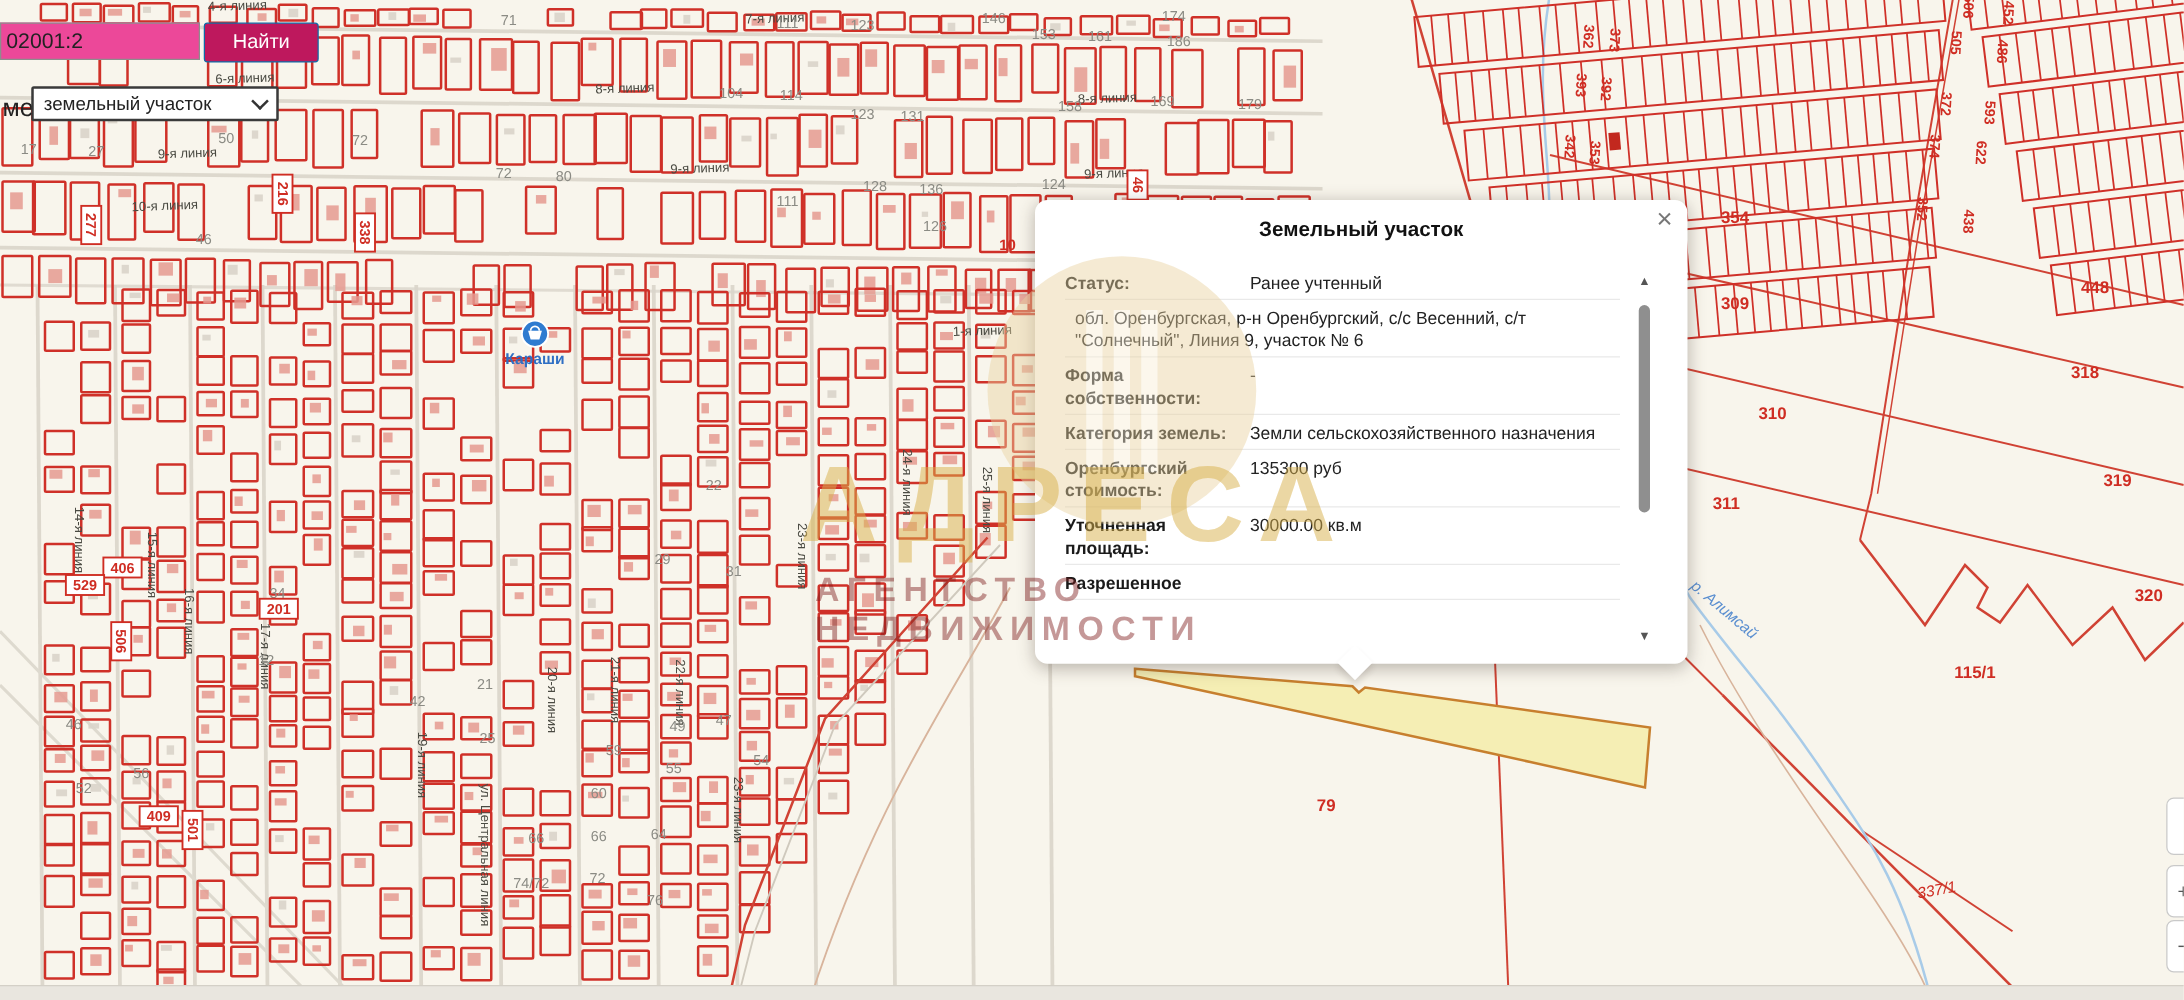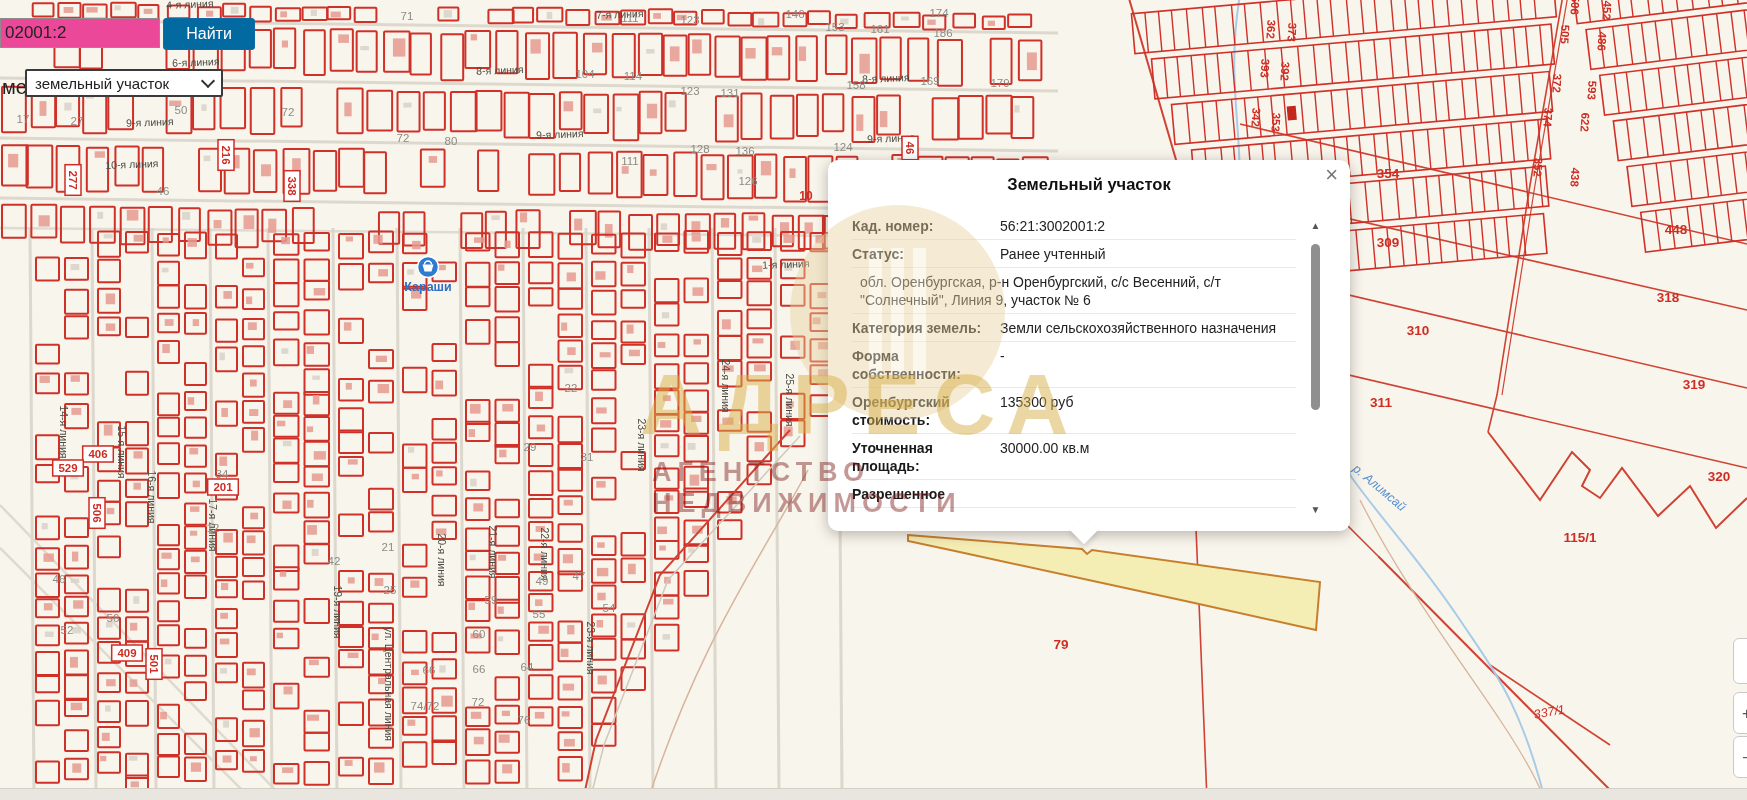--- a/index.html
+++ b/index.html
@@ -4,21 +4,21 @@
 <style>
   html,body{margin:0;padding:0;}
   body{width:1747px;height:800px;overflow:hidden;position:relative;
        font-family:"Liberation Sans","DejaVu Sans",sans-serif;background:#f8f5ec;}
   #map-svg{position:absolute;left:0;top:0;z-index:10;}
   
   .ctl{position:absolute;z-index:60;}
   #search-input{left:0;top:18px;width:150px;height:28px;border:1px solid #8d8d8d;
       font-size:17px;color:#222;padding:0 4px;background:#ec4899;border-radius:0;outline:none;
       font-family:"Liberation Sans","DejaVu Sans",sans-serif;}
-  #find-btn{left:163px;top:18px;width:92px;height:32px;background:#0369a1;color:#fff;
+  #find-btn{left:163px;top:18px;width:92px;height:32px;background:#be185d;color:#fff;
       border:1px solid #0f6ba6;border-radius:3px;font-size:16px;cursor:pointer;
       font-family:"Liberation Sans","DejaVu Sans",sans-serif;}
   #type-label{left:2px;top:76px;font-size:20px;color:#222;}
   #type-select{left:25px;top:69px;width:198px;height:28px;background:#fff;border:2px solid #3a3a3a;
       border-radius:2px;font-size:15px;color:#222;display:flex;align-items:center;
       padding:0 8px;cursor:pointer;box-sizing:border-box;justify-content:space-between;}
   .chev{width:8px;height:8px;border-right:2px solid #333;border-bottom:2px solid #333;
       transform:rotate(45deg);margin-top:-4px;}
   
   #popup{position:absolute;left:828px;top:160px;width:522px;height:371px;background:#fff;
@@ -1338,37 +1338,33 @@
   <span>земельный участок</span>
   <span class="chev"></span>
 </div>
 
 <div id="popup">
   <div class="tail"></div>
   <div id="popup-title">Земельный участок</div>
   <div id="popup-close">×</div>
   <div id="popup-rows">
     <div class="prow">
-        <div class="lab">Кад. номер:</div>
-        <div class="val">56:21:3002001:2</div>
-      </div>
-    <div class="prow">
         <div class="lab">Статус:</div>
         <div class="val">Ранее учтенный</div>
       </div>
     <div class="prow">
         <div class="val">обл. Оренбургская, р-н Оренбургский, с/с Весенний, с/т "Солнечный", Линия 9, участок № 6</div>
       </div>
     <div class="prow">
+        <div class="lab">Форма собственности:</div>
+        <div class="val">-</div>
+      </div>
+    <div class="prow">
         <div class="lab">Категория земель:</div>
         <div class="val">Земли сельскохозяйственного назначения</div>
-      </div>
-    <div class="prow">
-        <div class="lab">Форма собственности:</div>
-        <div class="val">-</div>
       </div>
     <div class="prow">
         <div class="lab">Оренбургский стоимость:</div>
         <div class="val">135300 руб</div>
       </div>
     <div class="prow">
         <div class="lab">Уточненная площадь:</div>
         <div class="val">30000.00 кв.м</div>
       </div>
     <div class="prow">

